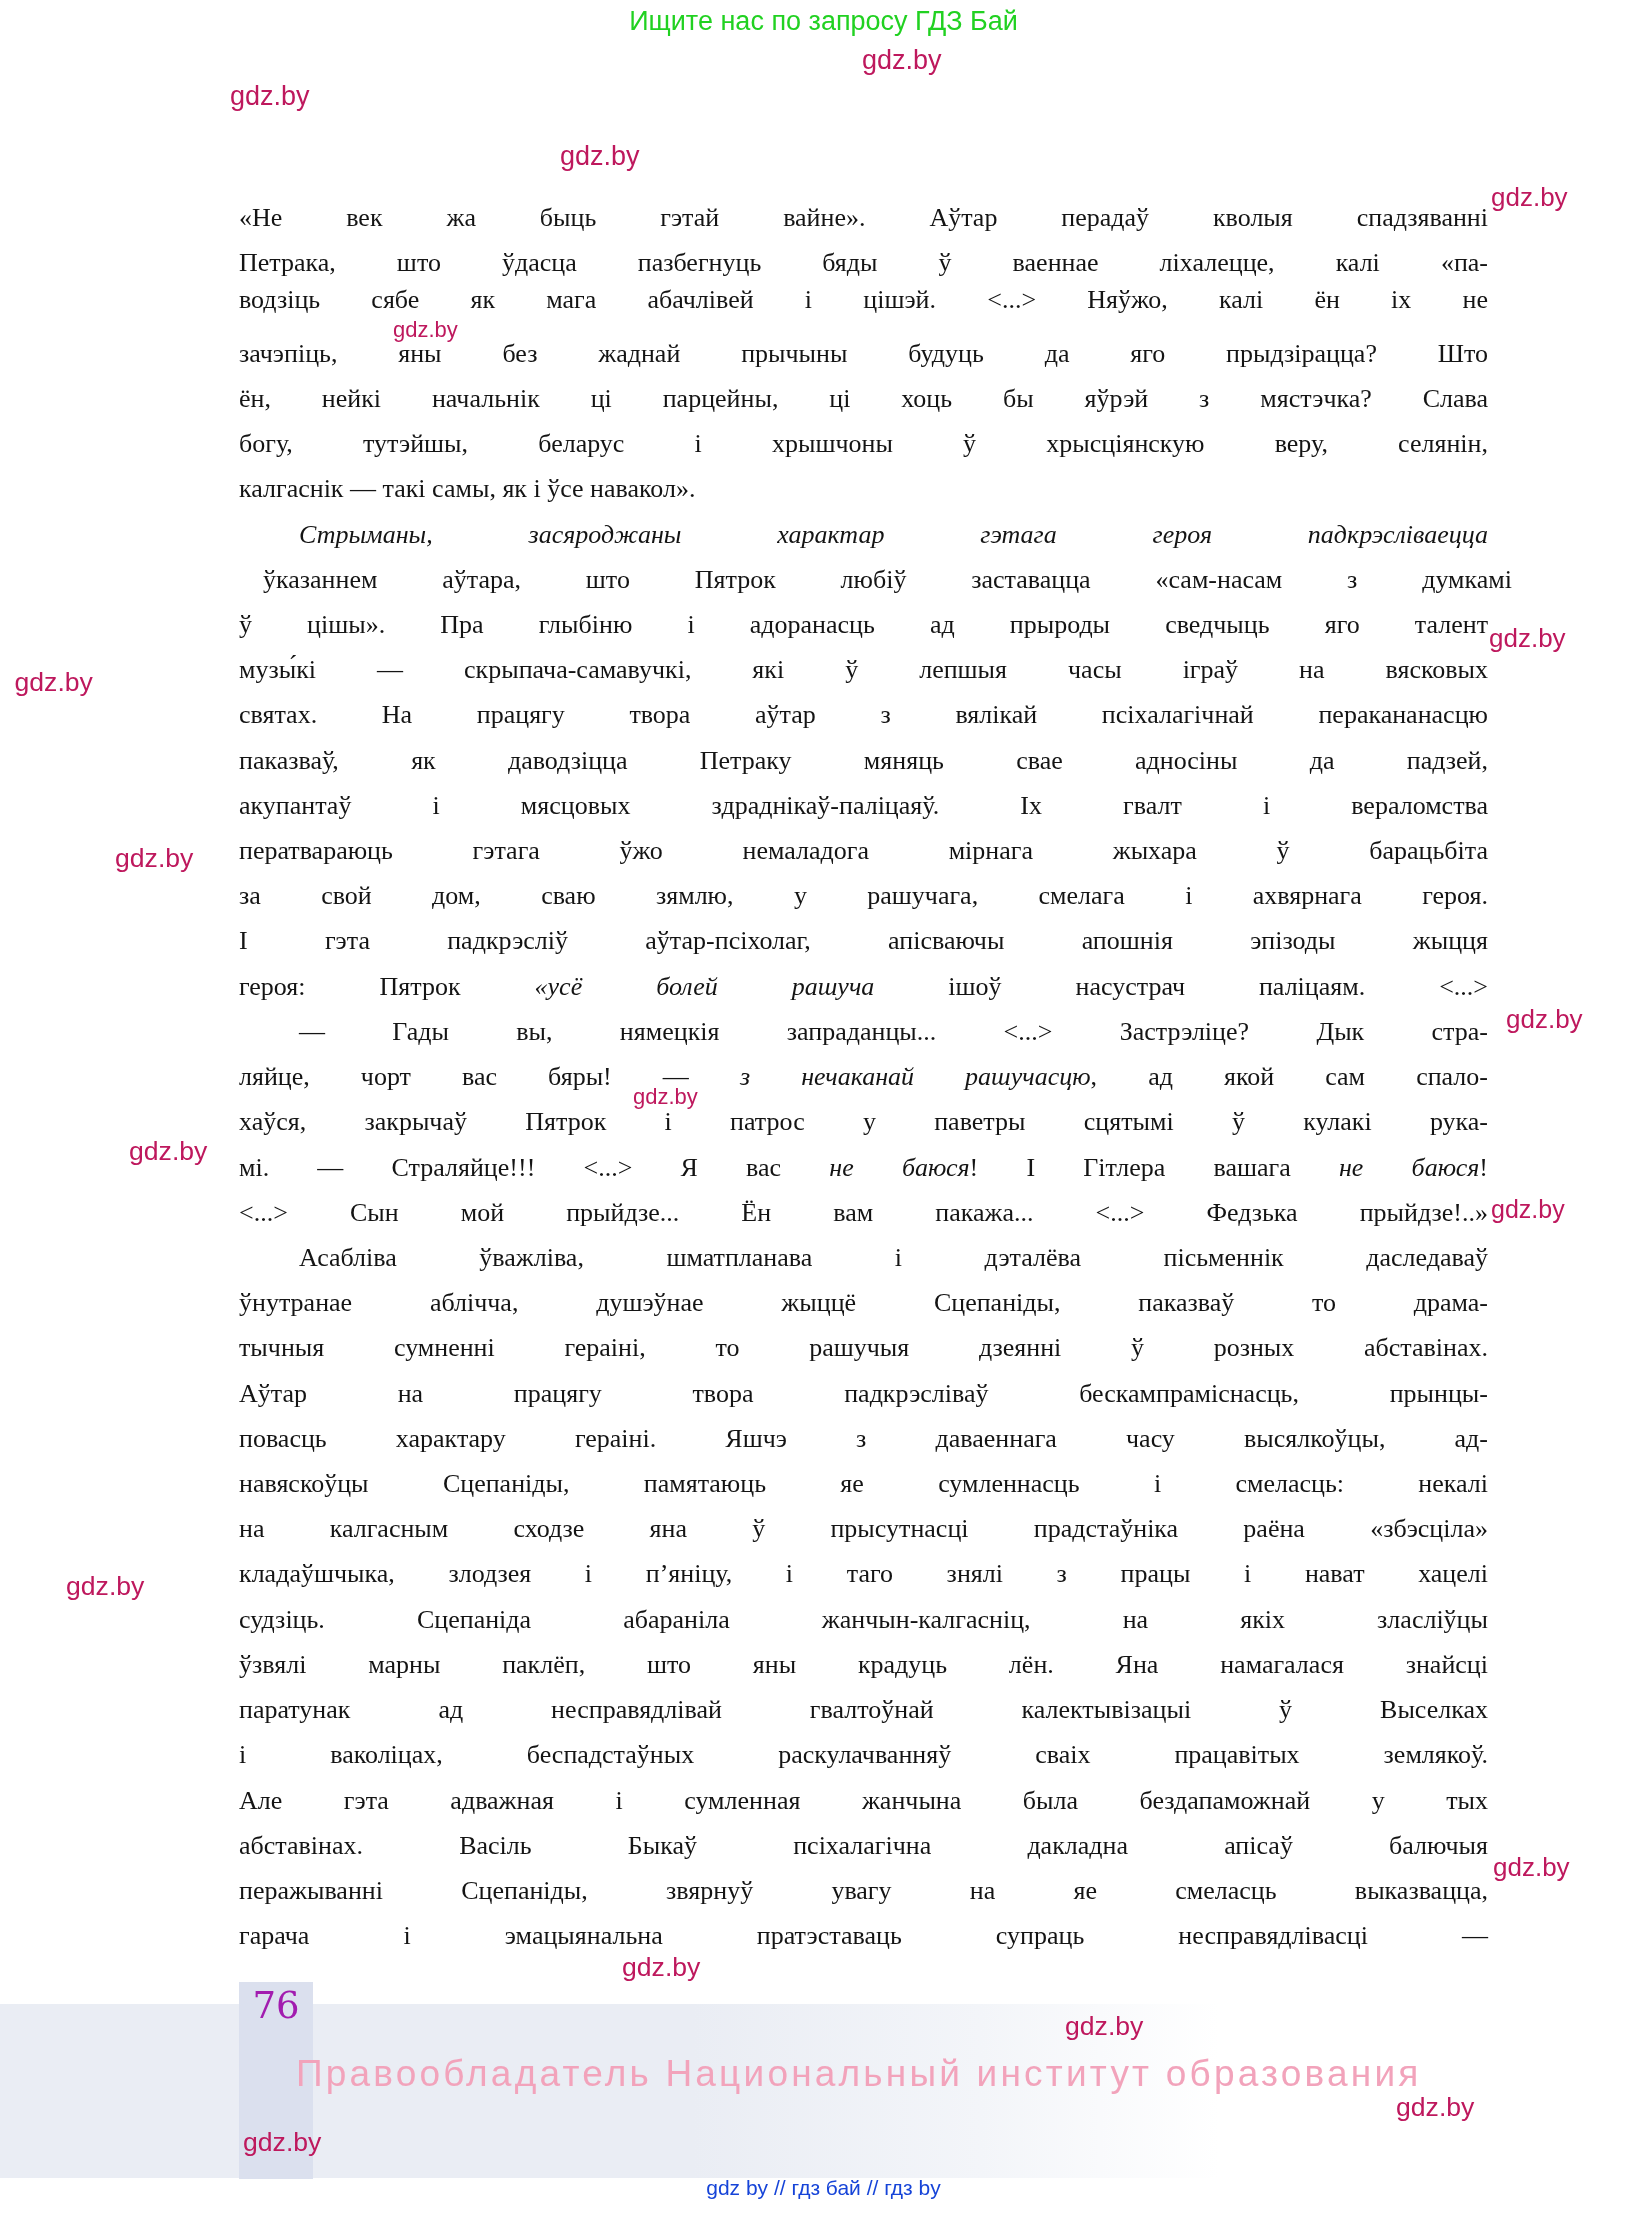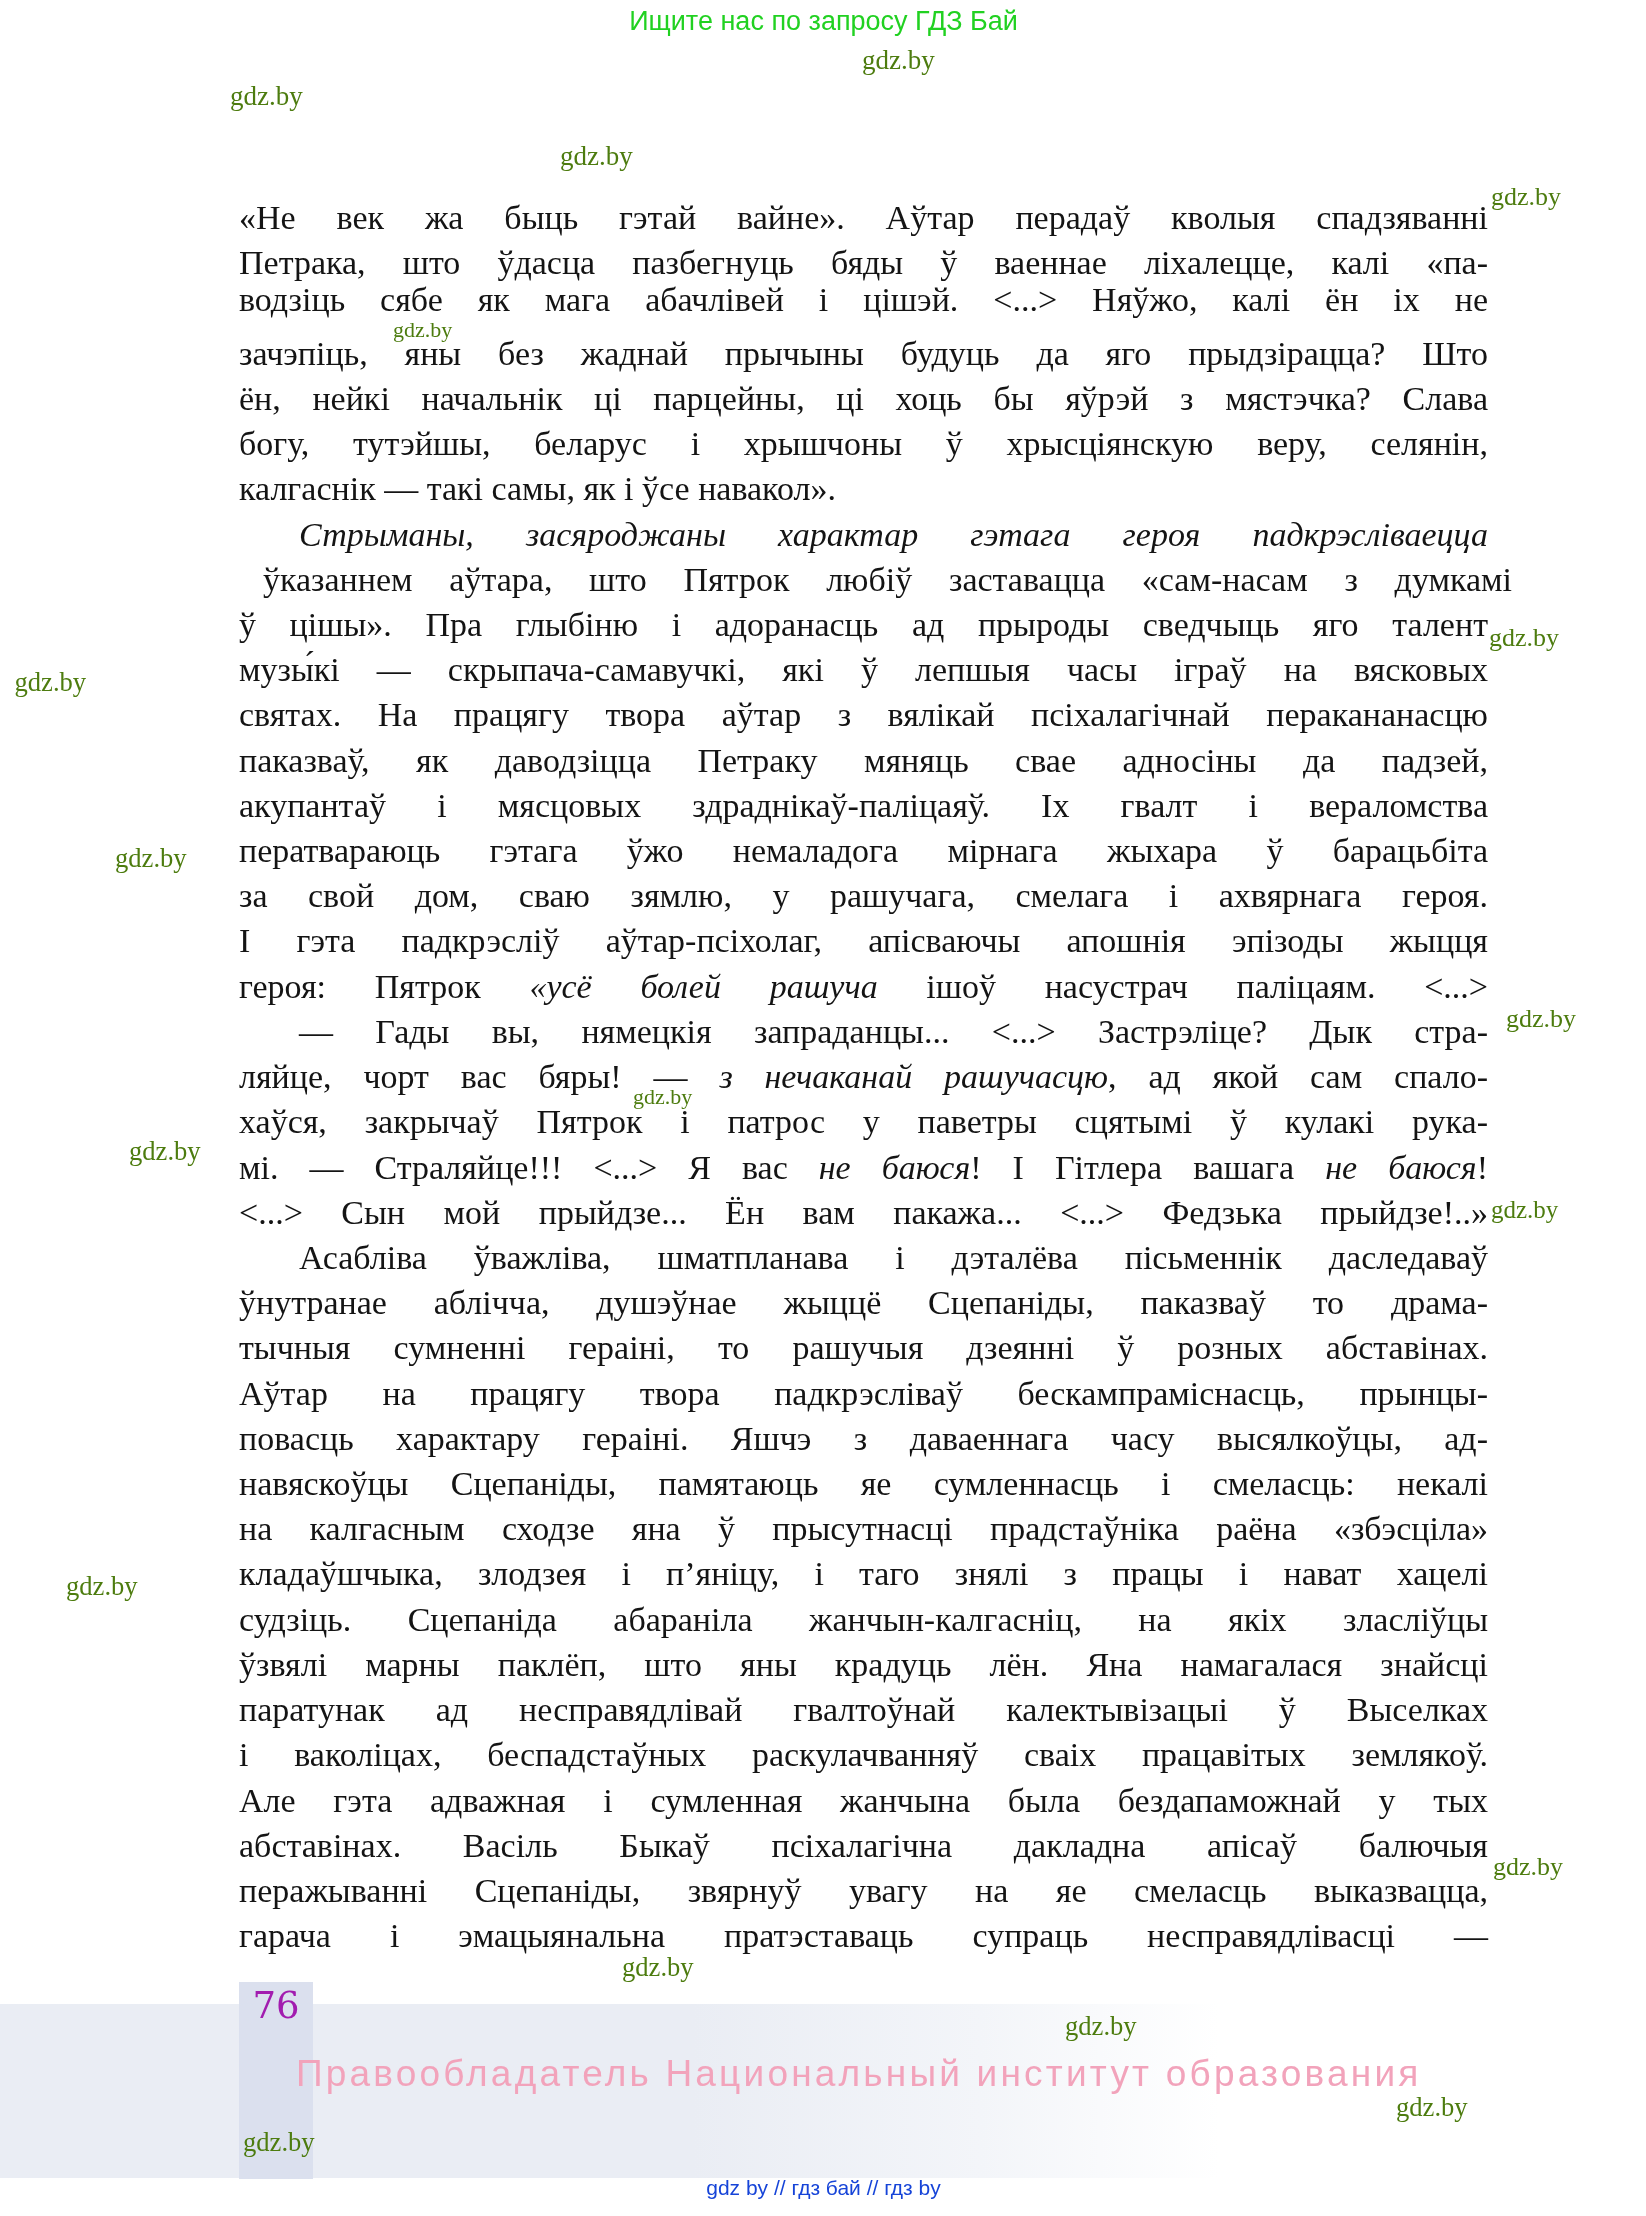--- a/index.html
+++ b/index.html
@@ -2,26 +2,26 @@
 <html style="font-size:13px"><head>
 <meta charset="utf-8">
 <style>
   html,body{margin:0;padding:0;background:#ffffff;}
   .page{position:relative;width:1647px;height:2216px;background:#ffffff;overflow:hidden;
         font-family:"Liberation Serif",serif;}
   .promo{position:absolute;left:0;top:6.4px;width:1647px;text-align:center;
          font-family:"Liberation Sans",sans-serif;font-size:27px;color:var(--green,#21d121);}
   .doc{position:absolute;left:0;top:0;width:1647px;height:2216px;}
   .tline{position:absolute;left:239px;width:1249px;height:45px;line-height:45px;
-         font-size:34px;color:var(--ink,#141414);text-align:justify;text-align-last:justify;
+         font-size:26px;color:var(--ink,#141414);text-align:justify;text-align-last:justify;
          white-space:nowrap;}
   .tline.nojust{text-align:left;text-align-last:left;}
   .tline.indent{padding-left:60px;width:1189px;}
   .tline .it{font-style:italic;}
-  .wm{position:absolute;font-family:Liberation Serif, serif;color:#4d7c0f;
+  .wm{position:absolute;font-family:Liberation Sans, sans-serif;color:#be185d;
       line-height:1;white-space:nowrap;}
   .band{position:absolute;left:0;top:2004px;width:1257px;height:174px;
         background:linear-gradient(90deg,#eaedf4 0%,#eaedf4 55%,#f3f5f9 78%,#ffffff 97%);}
   .bar{position:absolute;left:239px;top:1982px;width:74px;height:197px;background:var(--bar,#dbe0ee);}
   .pagenum{position:absolute;left:239px;top:1987px;width:74px;text-align:center;
            font-family:"DejaVu Serif",serif;font-size:37px;color:#a21caf;line-height:1;}
   .copyright{position:absolute;left:296px;top:2054px;font-family:"Liberation Sans",sans-serif;
              font-size:37px;letter-spacing:3.2px;color:var(--pink,#f2a3bb);line-height:1.1;white-space:nowrap;}
   .links{position:absolute;left:0;top:2176px;width:1647px;text-align:center;
          font-family:"Liberation Sans",sans-serif;font-size:21px;color:var(--blue,#1644d8);}

